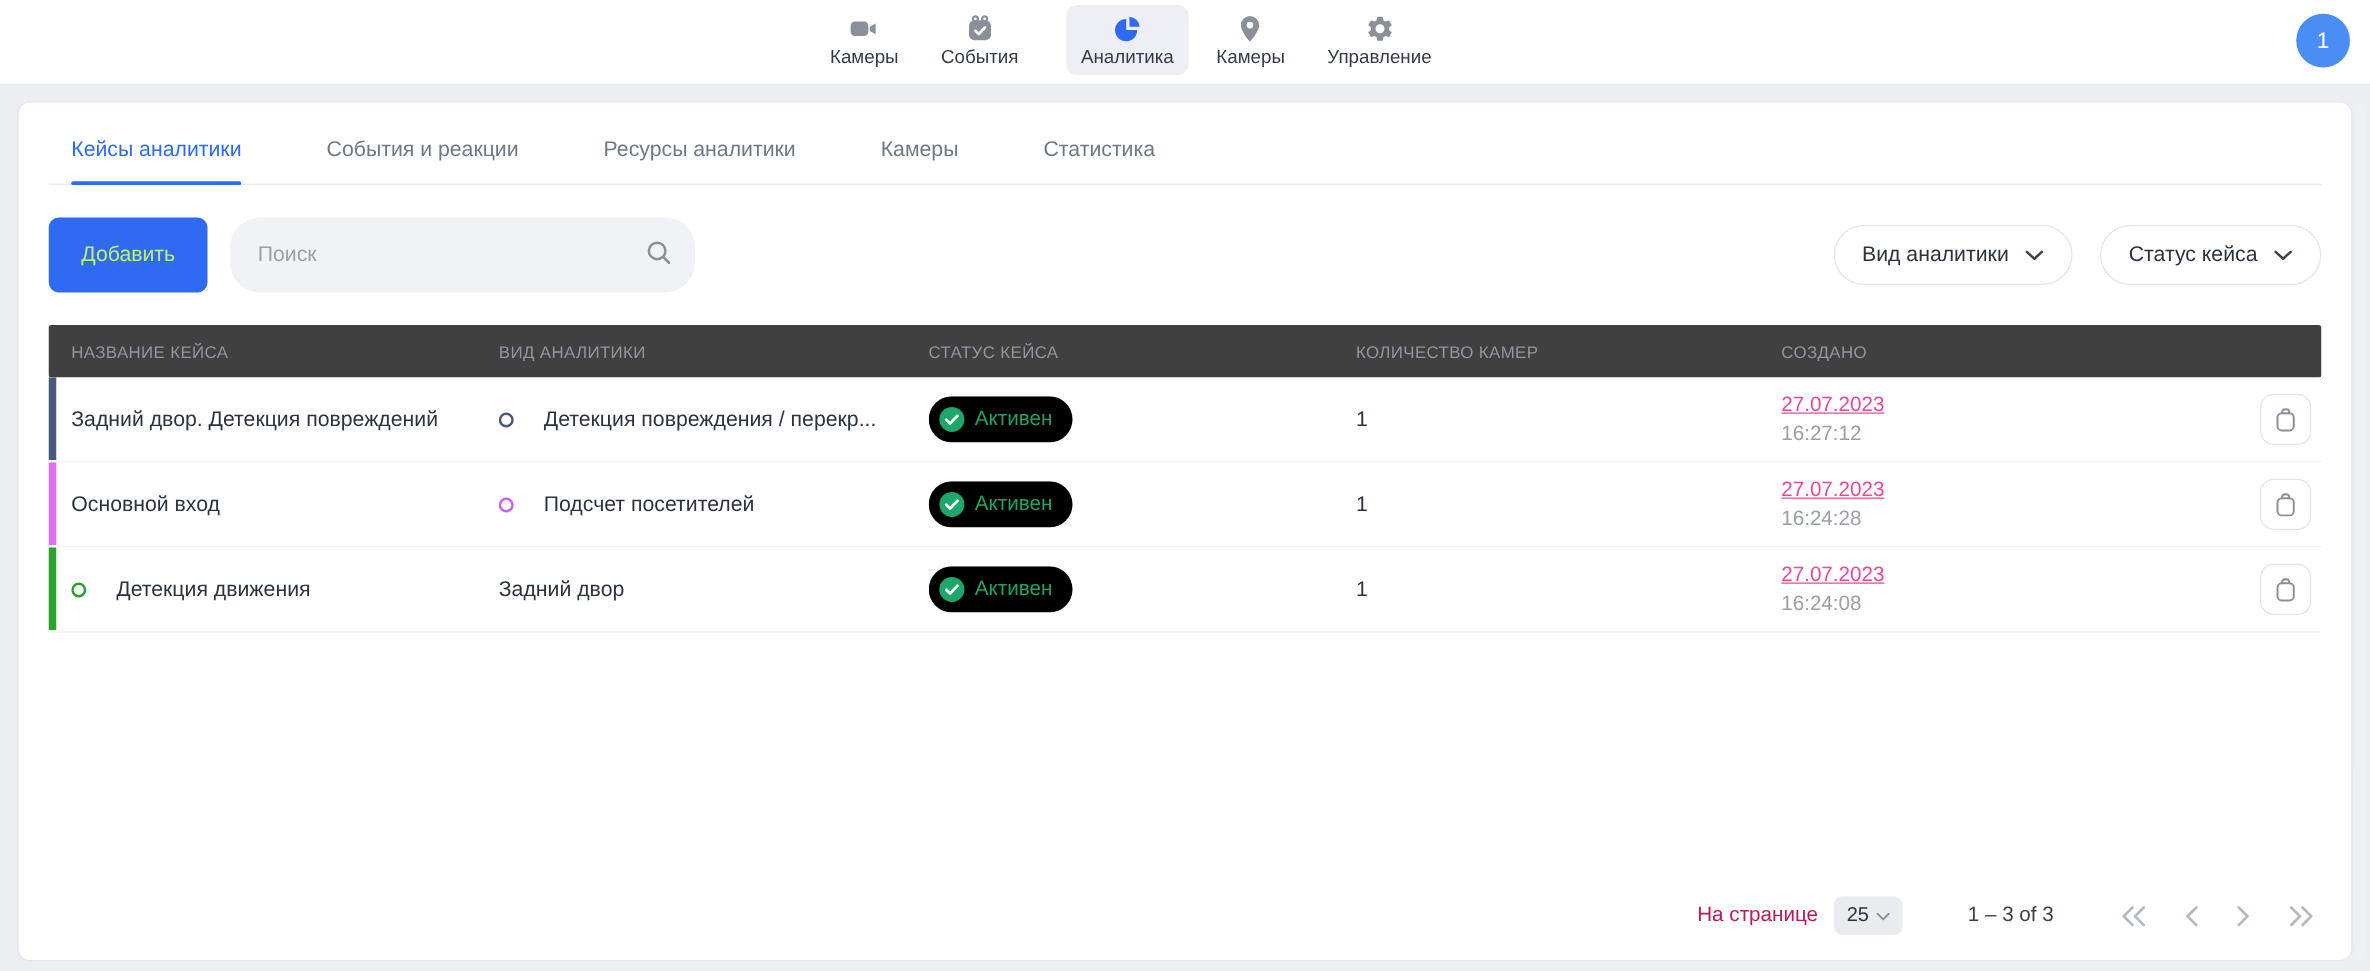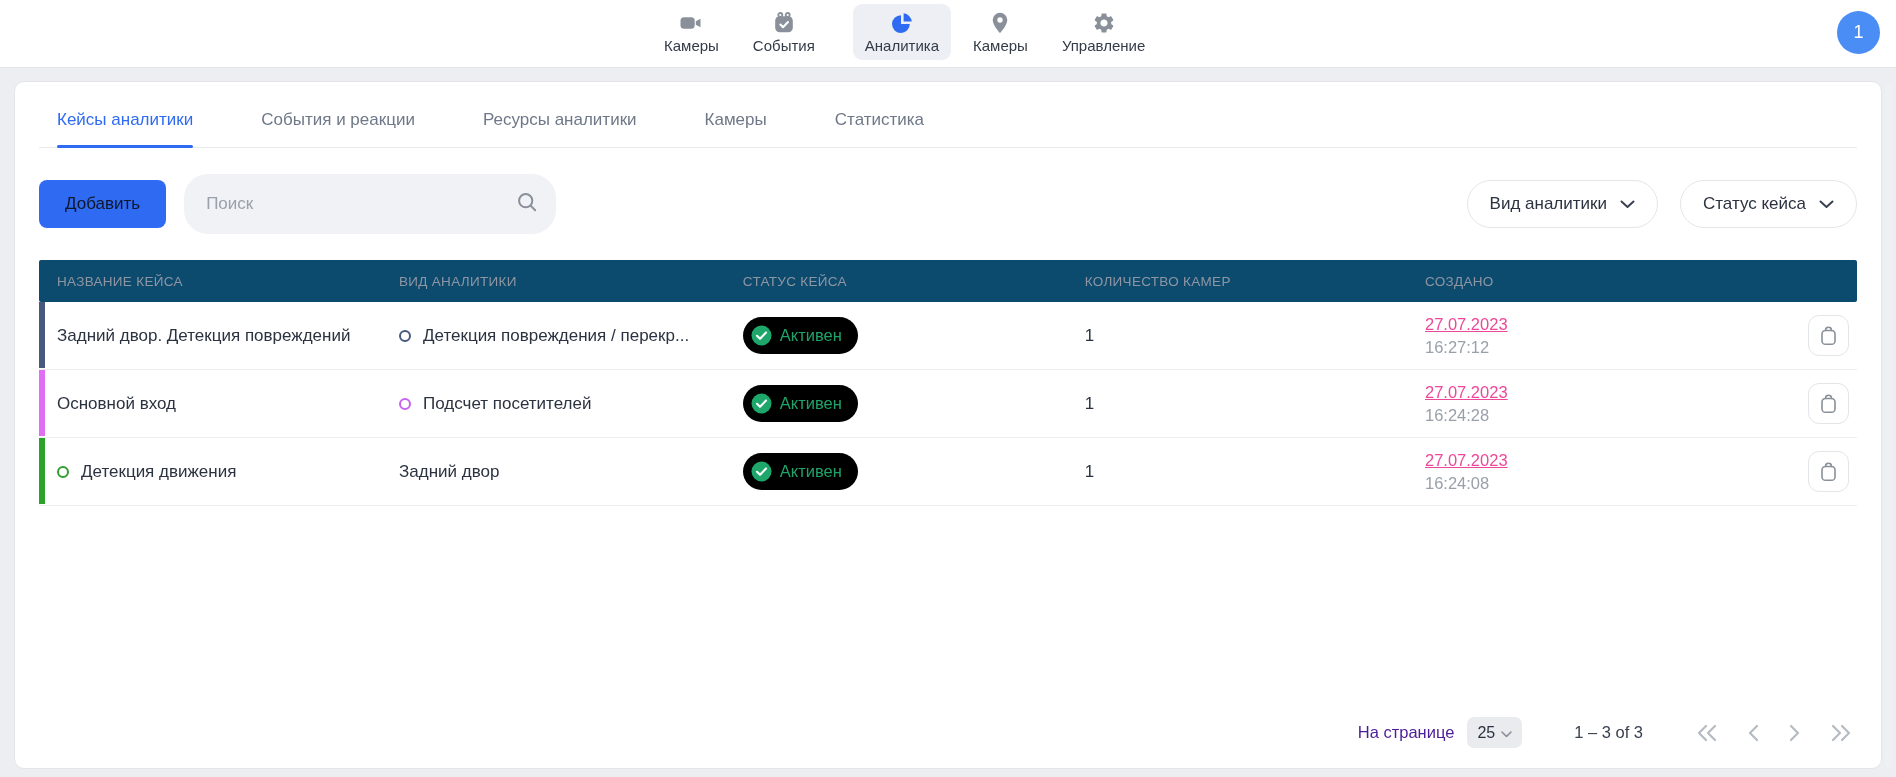--- a/index.html
+++ b/index.html
@@ -53,22 +53,22 @@
     cursor: pointer; white-space: nowrap;
   }
   .tab.active { color: #2f6bf2; }
   .tab.active::after {
     content: ""; position: absolute; left: 0; right: 0; bottom: -1px;
     height: 3px; background: #2f6bf2; border-radius: 2px;
   }
   
   .toolbar { display: flex; align-items: center; margin-top: 26px; }
   .add-btn {
-    height: 48px; padding: 0 26px; background: #2f6bf2; border: none; border-radius: 8px;
-    color: #0f172a; font-size: 17px; font-family: inherit; cursor: pointer;
+    height: 60px; padding: 0 26px; background: #2f6bf2; border: none; border-radius: 8px;
+    color: #bef264; font-size: 17px; font-family: inherit; cursor: pointer;
   }
   .search {
     margin-left: 18px; width: 372px; height: 60px; background: #f0f2f5; border-radius: 24px;
     display: flex; align-items: center; padding: 0 18px 0 22px; justify-content: center;
   }
   .search input {
     flex: 1; border: none; background: transparent; outline: none;
     font-size: 17px; font-family: inherit; color: #2b3340;
   }
   .search input::placeholder { color: #9aa1ab; }
@@ -80,31 +80,31 @@
   }
   .filter-pill + .filter-pill { margin-left: 22px; }
   
   .table { margin-top: 26px; }
   .thead, .trow {
     display: grid;
     grid-template-columns: 19% 19.1% 19% 18.9% 1fr 64px;
     align-items: center;
   }
   .thead {
-    height: 42px; background: #0c4a6e; border-radius: 2px;
+    height: 42px; background: #404040; border-radius: 2px;
     font-size: 13.5px; color: #8f96a3; letter-spacing: 0.3px;
     padding-left: 18px;
   }
   .trow {
     height: 68px; border-bottom: 1px solid #edeef1; background: #fff;
     position: relative; padding-left: 18px;
   }
   .trow .bar { position: absolute; left: 0; top: 0; bottom: 1px; width: 6px; }
   .cell { font-size: 17px; color: #2b3340; overflow: hidden; white-space: nowrap; }
-  .cell.type { display: flex; align-items: center; gap: 12px; }
+  .cell.type { display: flex; align-items: center; gap: 24px; }
   .ring {
     width: 12px; height: 12px; border-radius: 50%; border: 2.5px solid #47597e; flex: none;
   }
   .type-label { overflow: hidden; text-overflow: ellipsis; }
   .status-badge {
     display: inline-flex; align-items: center; gap: 8px;
     height: 37px; border-radius: 19px; background: #000000; color: #1fa268;
     font-size: 16.5px; padding: 0 16px 0 8px;
   }
   .created .date { font-size: 16.5px; color: #ec4899; line-height: 1.35; text-decoration: underline; }
@@ -112,21 +112,21 @@
   .cell.actions { display: flex; justify-content: flex-end; padding-right: 8px; overflow: visible; }
   .icon-btn {
     width: 41px; height: 41px; border: 1px solid #e3e5e9; border-radius: 11px;
     background: #fff; display: flex; align-items: center; justify-content: center; cursor: pointer;
   }
   
   .pager {
     margin-top: auto; display: flex; align-items: center; justify-content: flex-end;
     padding: 18px 4px 20px;
   }
-  .pager .per-page-label { font-size: 16.5px; color: #4c1d95; }
+  .pager .per-page-label { font-size: 16.5px; color: #be185d; }
   .per-page-select {
     margin-left: 13px; height: 31px; background: #e9ebef; border-radius: 7px;
     display: flex; align-items: center; gap: 6px; padding: 0 10px;
     font-size: 16px; color: #2b3340; cursor: pointer;
   }
   .pager .range { margin-left: 52px; font-size: 16.5px; color: #3a4150; }
   .pager-nav { margin-left: 52px; display: flex; align-items: center; gap: 26px; }
   .pager-btn { background: none; border: none; padding: 0; cursor: pointer; display: flex; }
   
   .scroll-track {

